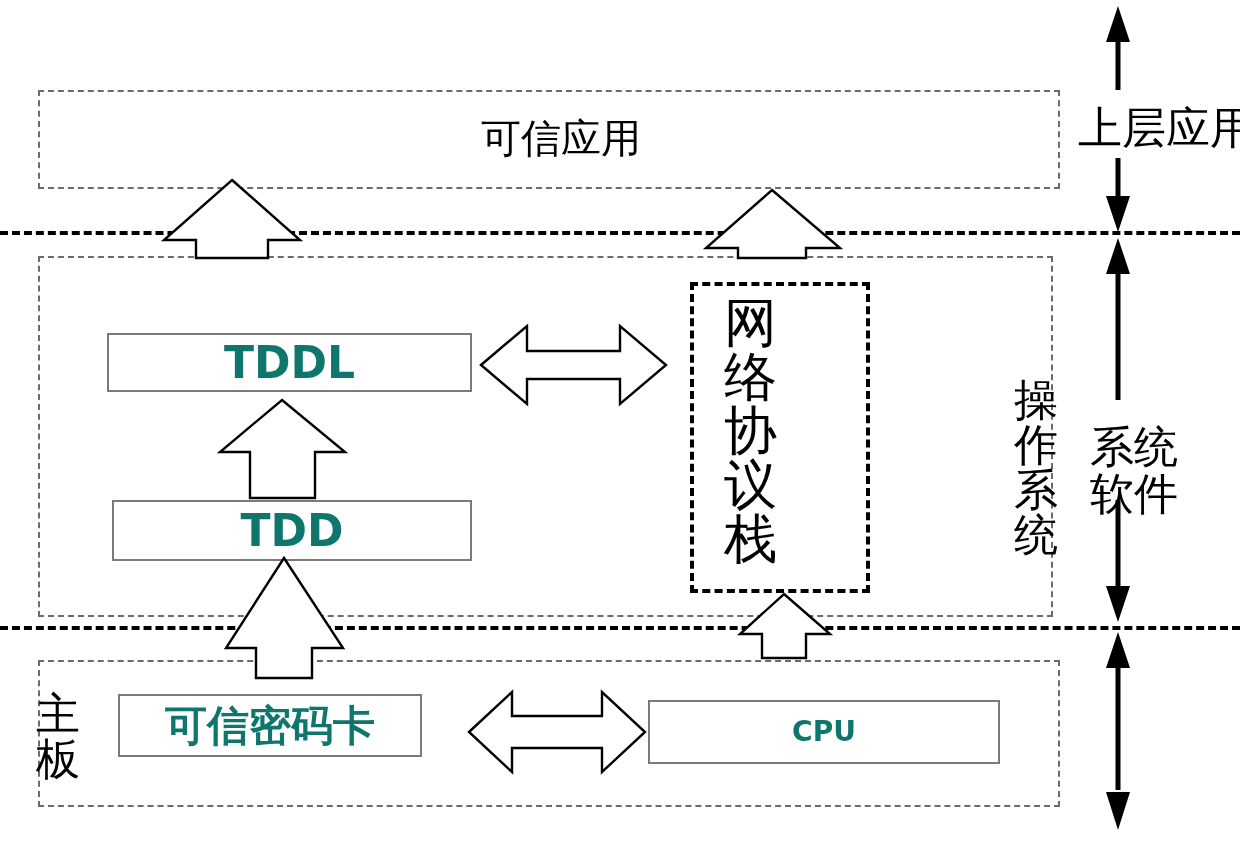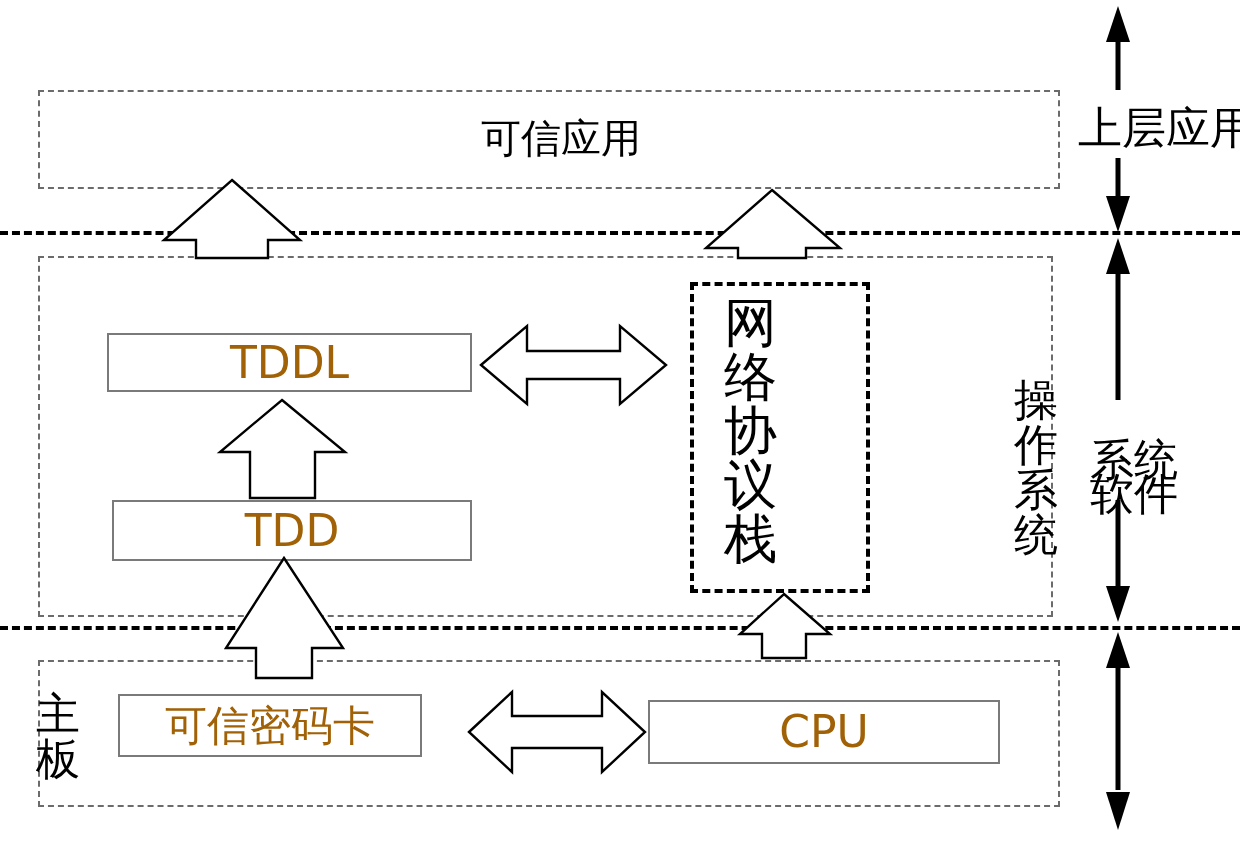--- a/index.html
+++ b/index.html
@@ -26,22 +26,22 @@
   .solid-box {
     position: absolute;
     box-sizing: border-box;
     border: 2px solid #7a7a7a;
     background: #ffffff;
     display: flex;
     align-items: center;
     justify-content: center;
   }
   .solid-box .bx-label {
-    font-weight: normal;
-    color: #a16207;
+    font-weight: bold;
+    color: #0f766e;
     line-height: 1;
     white-space: nowrap;
   }
   .heavy-dashed-box {
     position: absolute;
     box-sizing: border-box;
     border: 4px dashed #000000;
     background: #ffffff;
   }
   .vert-text {
@@ -116,26 +116,26 @@
 
   <div class="layer-box" style="left:38px; top:660px; width:1022px; height:147px;"></div>
 
   <div class="vert-text" style="left:36px; top:692px; font-size:44px;">主板</div>
 
   <div class="solid-box" style="left:118px; top:694px; width:304px; height:63px;">
     <span class="bx-label" style="font-size:42px;">可信密码卡</span>
   </div>
 
   <div class="solid-box" style="left:648px; top:700px; width:352px; height:64px;">
-    <span class="bx-label" style="font-size:44px;">CPU</span>
+    <span class="bx-label" style="font-size:28px;">CPU</span>
   </div>
 
   <div class="plain-text" style="left:1078px; top:104px; font-size:44px;">上层应用</div>
 
-  <div class="plain-text" style="left:1090px; top:423px; font-size:44px;margin-top:13px;">系统</div>
+  <div class="plain-text" style="left:1090px; top:423px; font-size:44px;">系统</div>
   <div class="plain-text" style="left:1090px; top:470px; font-size:44px;">软件</div>
 
 
   <svg class="overlay" viewBox="0 0 1240 842">
 
     <polygon class="hollow-arrow" points="232,180 300,240 268,240 268,258 196,258 196,240 164,240"></polygon>
 
     <polygon class="hollow-arrow" points="772,190 840,248 806,248 806,258 738,258 738,248 706,248"></polygon>
 
     <polygon class="hollow-arrow" points="282,400 345,452 315,452 315,498 250,498 250,452 220,452"></polygon>

